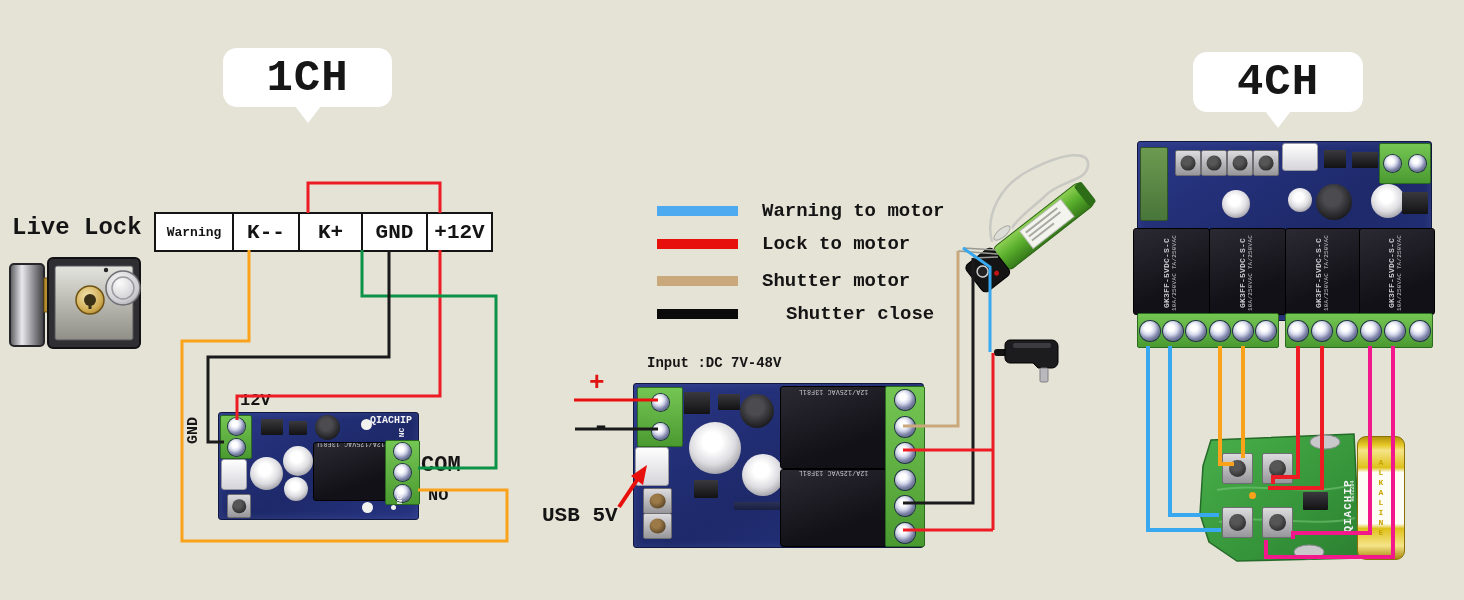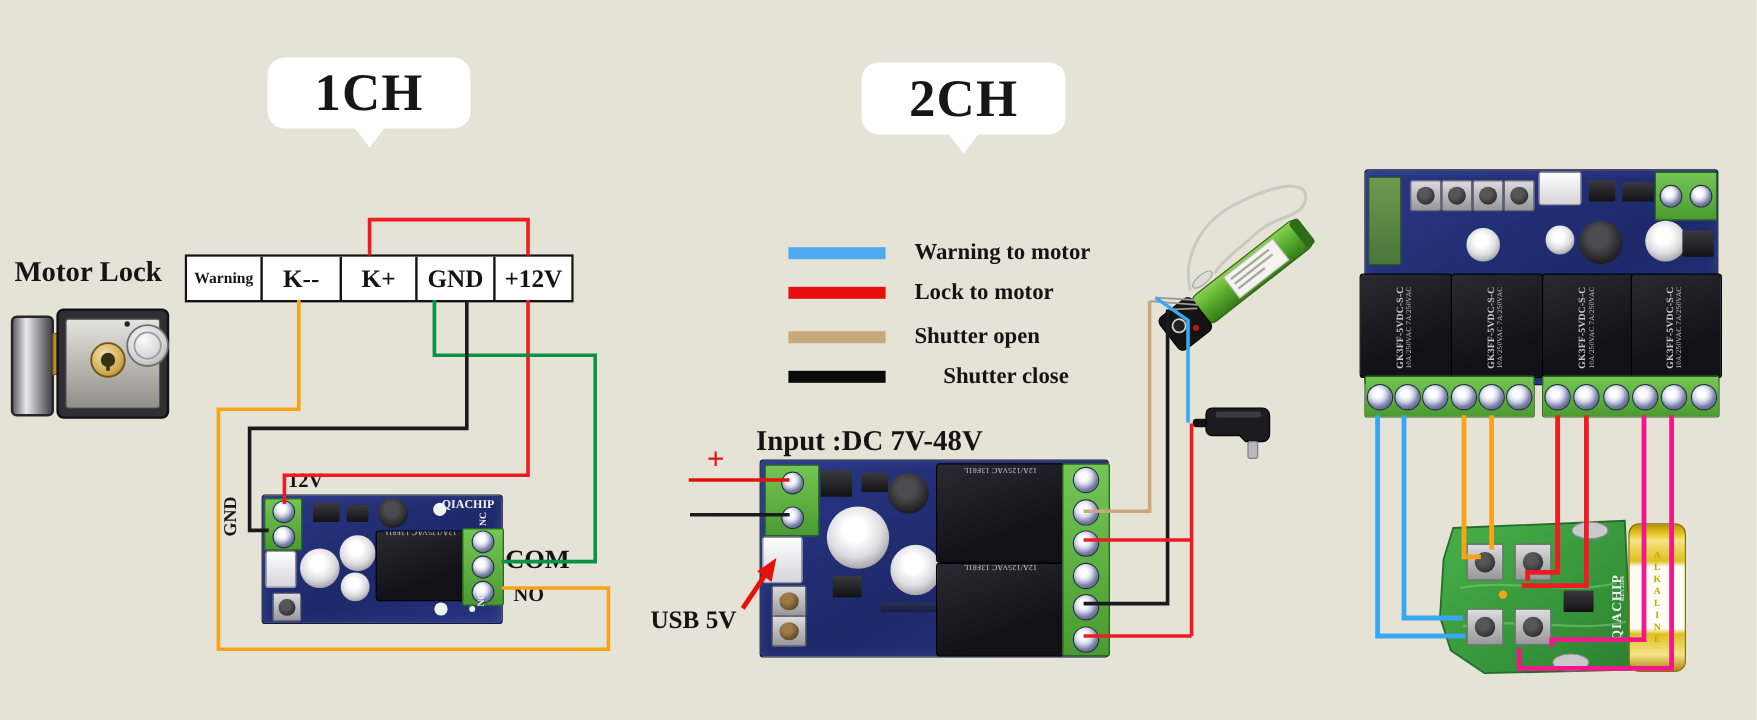--- a/index.html
+++ b/index.html
@@ -1,17 +1,17 @@
 <!DOCTYPE html>
 <html><head>
 <meta charset="utf-8">
 <style>
   html,body{margin:0;padding:0;background:#fff}
   #canvas{position:relative;width:1464px;height:600px;background:#e5e2d6;
-          font-family:Liberation Serif, serif;overflow:hidden}
+          font-family:Liberation Mono, monospace;overflow:hidden}
   .abs{position:absolute}
 
   
   .bubble{position:absolute;background:#fff;border-radius:14px;display:flex;
           align-items:center;justify-content:center;font-size:44px;font-weight:700;
           color:#161616;letter-spacing:1px}
   .bubble::after{content:"";position:absolute;left:50%;top:100%;margin-left:-13px;
           border:13px solid transparent;border-top:17px solid #fff;margin-top:-1px}
 
   
@@ -59,21 +59,21 @@
 
   svg{position:absolute;left:0;top:0;pointer-events:none}
 </style>
 </head>
 <body>
 
 <div id="canvas">
 
   <div class="bubble" style="left:223px;top:48px;width:169px;height:59px">1CH</div>
 
-  <div class="lbl" style="left:12px;top:214px;font-size:24px">Motor Lock</div>
+  <div class="lbl" style="left:12px;top:214px;font-size:24px">Live Lock</div>
 
   <svg width="150" height="104" style="left:4px;top:250px">
     <defs>
       <linearGradient id="chrome" x1="0" y1="0" x2="1" y2="0">
         <stop offset="0" stop-color="#55555a"></stop>
           <stop offset=".35" stop-color="#e9e9ec"></stop>
         <stop offset=".7" stop-color="#8a8a90"></stop>
           <stop offset="1" stop-color="#3c3c40"></stop>
       </linearGradient>
       <linearGradient id="steel" x1="0" y1="0" x2="0" y2="1">
@@ -98,21 +98,21 @@
     <rect x="51" y="16" width="78" height="74" rx="2" fill="url(#steel)" stroke="#55555a"></rect>
     <circle cx="102" cy="20" r="2.2" fill="#222"></circle>
     <circle cx="119" cy="38" r="17" fill="url(#knob)" stroke="#6e6e74" stroke-width="1.5"></circle>
     <circle cx="119" cy="38" r="11" fill="none" stroke="#9a9aa0" stroke-width="1.5"></circle>
     <circle cx="86" cy="50" r="14" fill="url(#brass)" stroke="#6e5313" stroke-width="1.5"></circle>
     <circle cx="86" cy="50" r="6" fill="#3a3017"></circle>
     <rect x="84.5" y="50" width="3" height="9" fill="#3a3017"></rect>
   </svg>
 
   <div class="tstrip" style="left:154px;top:212px">
-    <div class="tcell" style="width:61px">Warning</div>
+    <div class="tcell" style="width:76px">Warning</div>
     <div class="tcell" style="width:64px">K--</div>
     <div class="tcell" style="width:61px">K+</div>
     <div class="tcell" style="width:63px">GND</div>
     <div class="tcell" style="width:63px">+12V</div>
   </div>
 
   <div class="lbl" style="left:240px;top:391px;font-size:17px">12V</div>
   <div class="lbl vrot" style="left:171px;top:422px;width:44px;text-align:center;font-size:15px">GND</div>
   <div class="lbl" style="left:421px;top:453px;font-size:22px">COM</div>
   <div class="lbl" style="left:428px;top:486px;font-size:17px">NO</div>
@@ -142,32 +142,31 @@
       <div class="screw md"></div>
     </div>
     <div class="wlbl" style="right:6px;top:2px;font-size:10px">QIACHIP</div>
     <div class="wlbl vrot" style="left:178px;top:15px;font-size:8px">NC</div>
     <div class="wlbl vrot" style="left:176px;top:82px;font-size:8px">NO</div>
     <div class="hole" style="left:142px;top:6px;width:11px;height:11px"></div>
     <div class="hole" style="left:143px;top:89px;width:11px;height:11px"></div>
     <div class="hole" style="left:172px;top:92px;width:5px;height:5px"></div>
   </div>
 
-  <div class="bubble" style="left:718px;top:52px;width:170px;height:60px">2CH</div>
 
   <div class="legend-swatch" style="left:657px;top:206px;background:#4daaf0"></div>
   <div class="lbl" style="left:762px;top:200px;font-size:19px">Warning to motor</div>
   <div class="legend-swatch" style="left:657px;top:239px;background:#e8100c"></div>
   <div class="lbl" style="left:762px;top:233px;font-size:19px">Lock to motor</div>
   <div class="legend-swatch" style="left:657px;top:276px;background:#c9a87c"></div>
-  <div class="lbl" style="left:762px;top:270px;font-size:19px">Shutter open</div>
+  <div class="lbl" style="left:762px;top:270px;font-size:19px">Shutter motor</div>
   <div class="legend-swatch" style="left:657px;top:309px;background:#0a0a0a"></div>
   <div class="lbl" style="left:786px;top:303px;font-size:19px">Shutter close</div>
 
-  <div class="lbl" style="left:630px;top:355px;font-size:24px">Input :DC 7V-48V</div>
+  <div class="lbl" style="left:647px;top:355px;font-size:14px">Input :DC 7V-48V</div>
   <div class="lbl" style="left:589px;top:368px;font-size:26px;color:#e11414">+</div>
   <div class="lbl" style="left:592px;top:410px;font-size:30px">-</div>
   <div class="lbl" style="left:542px;top:504px;font-size:21px">USB 5V</div>
 
   <div class="pcb" style="left:633px;top:383px;width:289px;height:163px">
     <div class="term v" style="left:3px;top:3px;width:44px;height:58px">
       <div class="screw md"></div>
       <div class="screw md"></div>
     </div>
     <div class="usb" style="left:1px;top:63px;width:32px;height:37px"></div>
@@ -231,20 +230,21 @@
     <path d="M25,10 h42 a6,6 0 0 1 6,6 v16 a6,6 0 0 1 -6,6 h-14 l-5,-5 h-23 a5,5 0 0 1 -5,-5 v-13 a5,5 0 0 1 5,-5 z" fill="#1c1c1e" stroke="#000"></path>
     <rect x="28" y="13" width="38" height="5" rx="2" fill="#3c3c40"></rect>
     <rect x="55" y="38" width="8" height="14" rx="1.5" fill="#b9b9bd" stroke="#7d7d82"></rect>
   </svg>
 
   <svg width="60" height="60" style="left:605px;top:455px">
     <line x1="14" y1="52" x2="34" y2="22" stroke="#e8100c" stroke-width="4"></line>
     <polygon points="42,10 26,21 38,30" fill="#e8100c"></polygon>
   </svg>
 
+  <div class="bubble" style="left:1193px;top:52px;width:170px;height:60px">4CH</div>
 
   <div class="pcb" style="left:1137px;top:141px;width:293px;height:178px">
     <div style="position:absolute;left:2px;top:5px;width:26px;height:72px;background:linear-gradient(#6d9a50,#49763a);border:1px solid #2f5526;border-radius:2px"></div>
     <div class="tact" style="left:37px;top:8px;width:24px;height:24px"></div>
     <div class="tact" style="left:63px;top:8px;width:24px;height:24px"></div>
     <div class="tact" style="left:89px;top:8px;width:24px;height:24px"></div>
     <div class="tact" style="left:115px;top:8px;width:24px;height:24px"></div>
     <div class="usb" style="left:144px;top:1px;width:34px;height:26px"></div>
     <div class="ic" style="left:186px;top:8px;width:22px;height:18px"></div>
     <div class="ic" style="left:214px;top:10px;width:26px;height:16px"></div>

